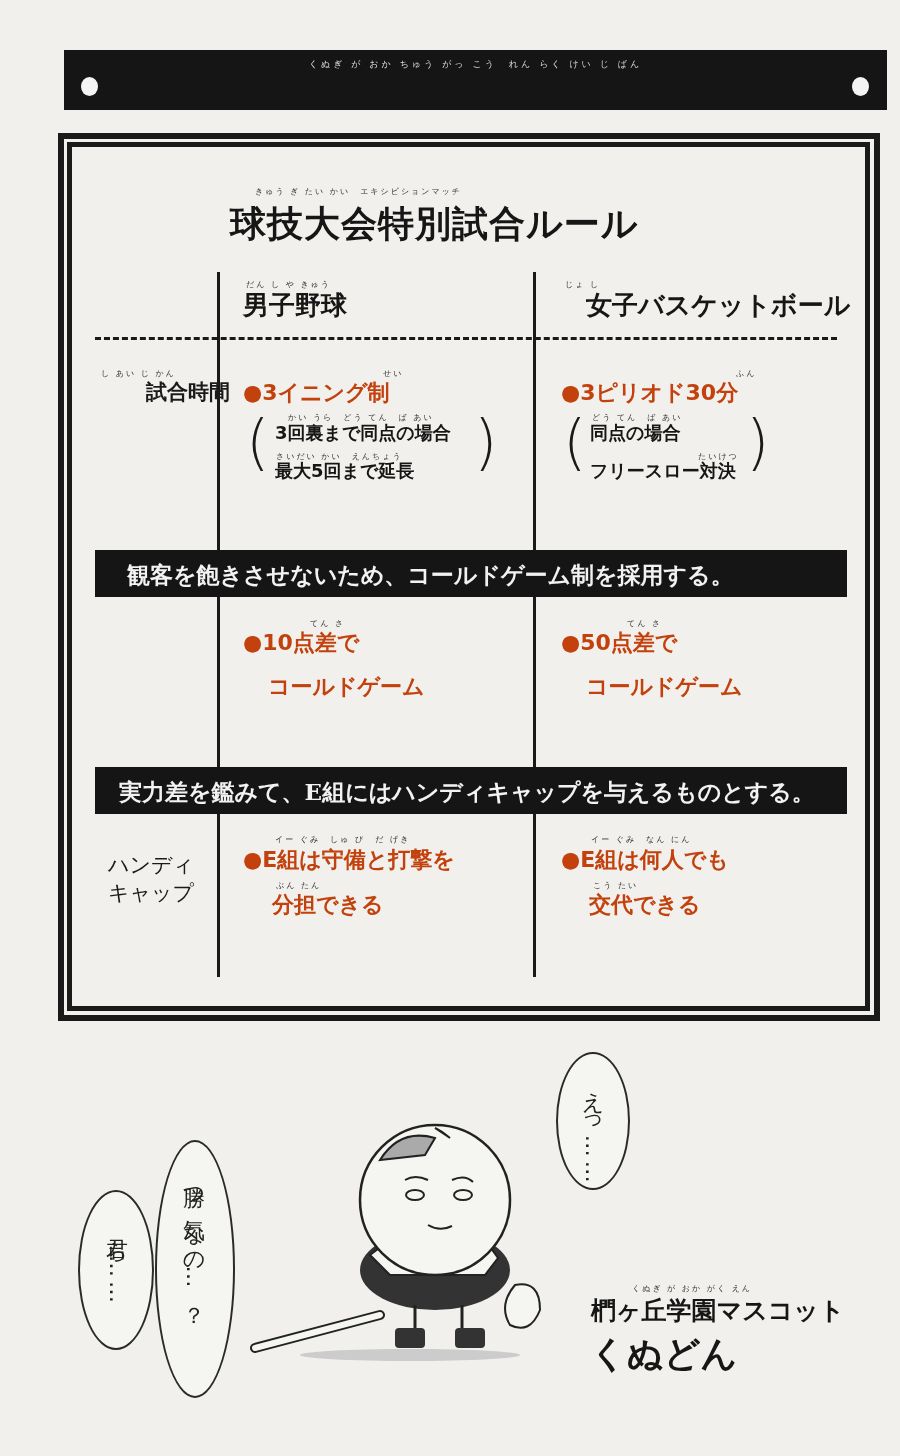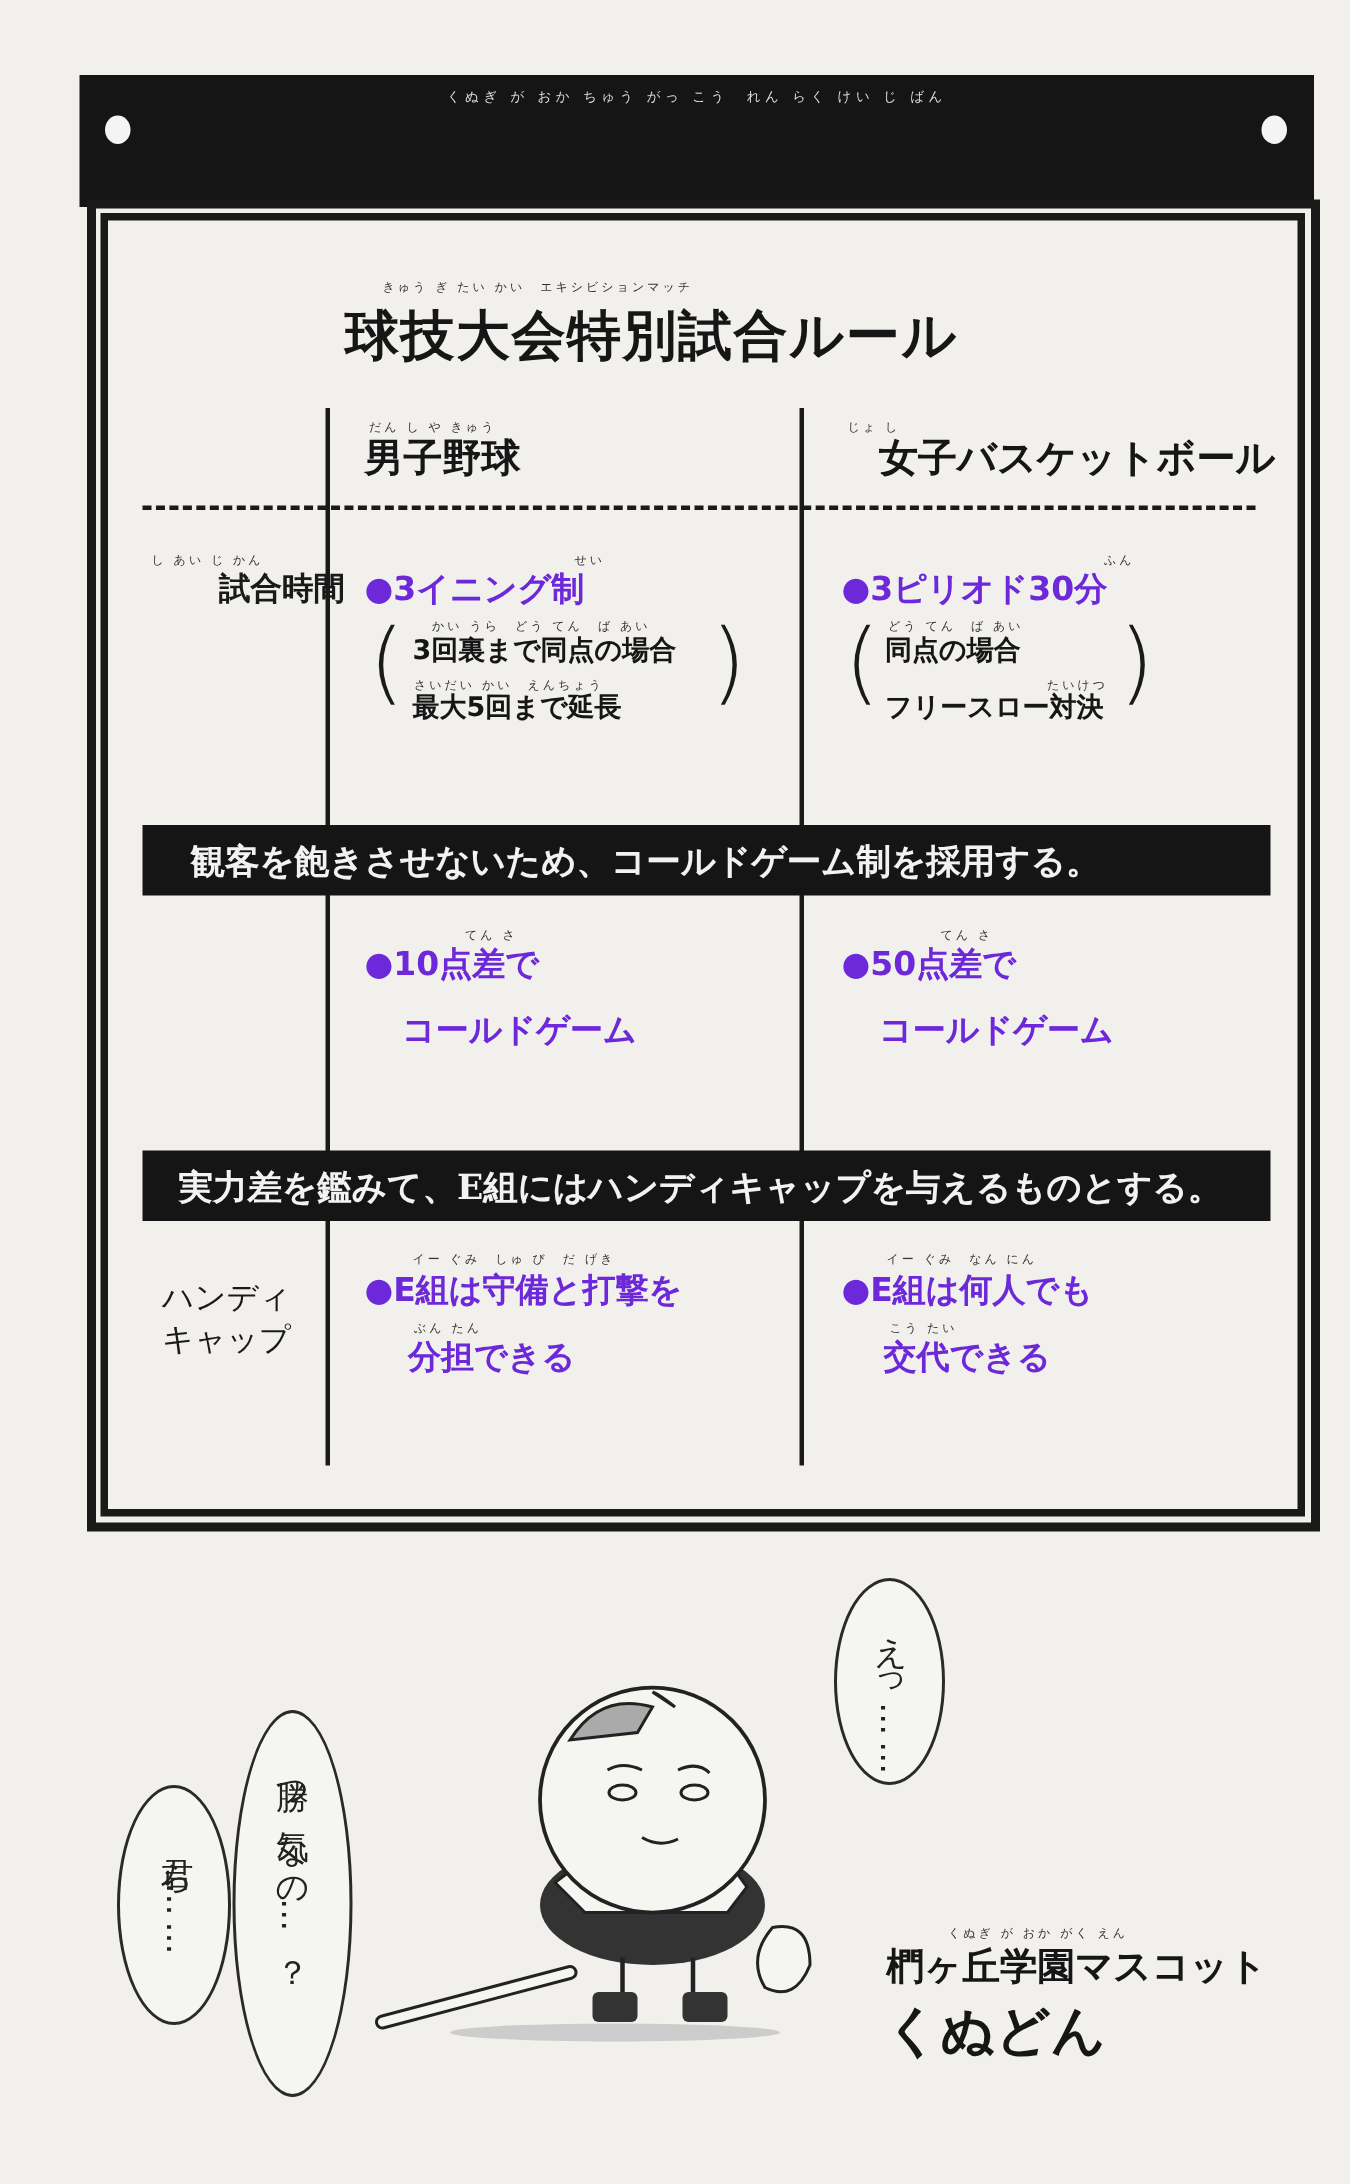--- a/index.html
+++ b/index.html
@@ -5,21 +5,21 @@
   html, body { margin: 0; padding: 0; }
   body {
     width: 900px; height: 1456px; position: relative; overflow: hidden;
     background: #f1f0ec;
     font-family: "DejaVu Sans", sans-serif;
     color: #1a1a1a;
   }
   .abs { position: absolute; }
   
   .banner {
-    left: 53px; top: 50px; width: 823px; height: 88px;
+    left: 64px; top: 50px; width: 823px; height: 60px;
     background: #151515;
   }
   .banner .dot {
     position: absolute; top: 27px; width: 17px; height: 19px; border-radius: 50%;
     background: #f4f4f4;
   }
   .banner .dot.l { left: 17px; }
   .banner .dot.r { right: 18px; }
   .banner .ruby {
     position: absolute; left: 0; right: 0; top: 8px; text-align: center;
@@ -45,21 +45,21 @@
   }
   .main-ruby { left: 255px; top: 186px; width: 460px; }
   .vline { width: 3px; background: #1a1a1a; }
   .dash {
     left: 95px; top: 337px; width: 742px; height: 0;
     border-top: 3px dashed #1a1a1a;
   }
   .col-head { font-size: 26px; font-weight: bold; color: #161616; }
   .row-label { font-size: 21px; font-weight: bold; color: #1a1a1a; }
   .row-label-plain { font-size: 21px; color: #1a1a1a; line-height: 35px; font-family: "DejaVu Serif", serif; }
-  .item { font-size: 22px; font-weight: bold; color: #6d28d9; }
+  .item { font-size: 22px; font-weight: bold; color: #c2410c; }
   .sub { font-size: 18px; font-weight: bold; color: #161616; }
   .paren { font-size: 60px; font-weight: 200; color: #1a1a1a; line-height: 1; }
   .bar {
     left: 95px; width: 752px; height: 47px; background: #151515;
     color: #f2f2f2; font-family: "DejaVu Serif", serif; font-weight: bold;
     font-size: 23px; box-sizing: border-box; padding-left: 28px; line-height: 50px;
     white-space: nowrap;
   }
   
   .bubble {

